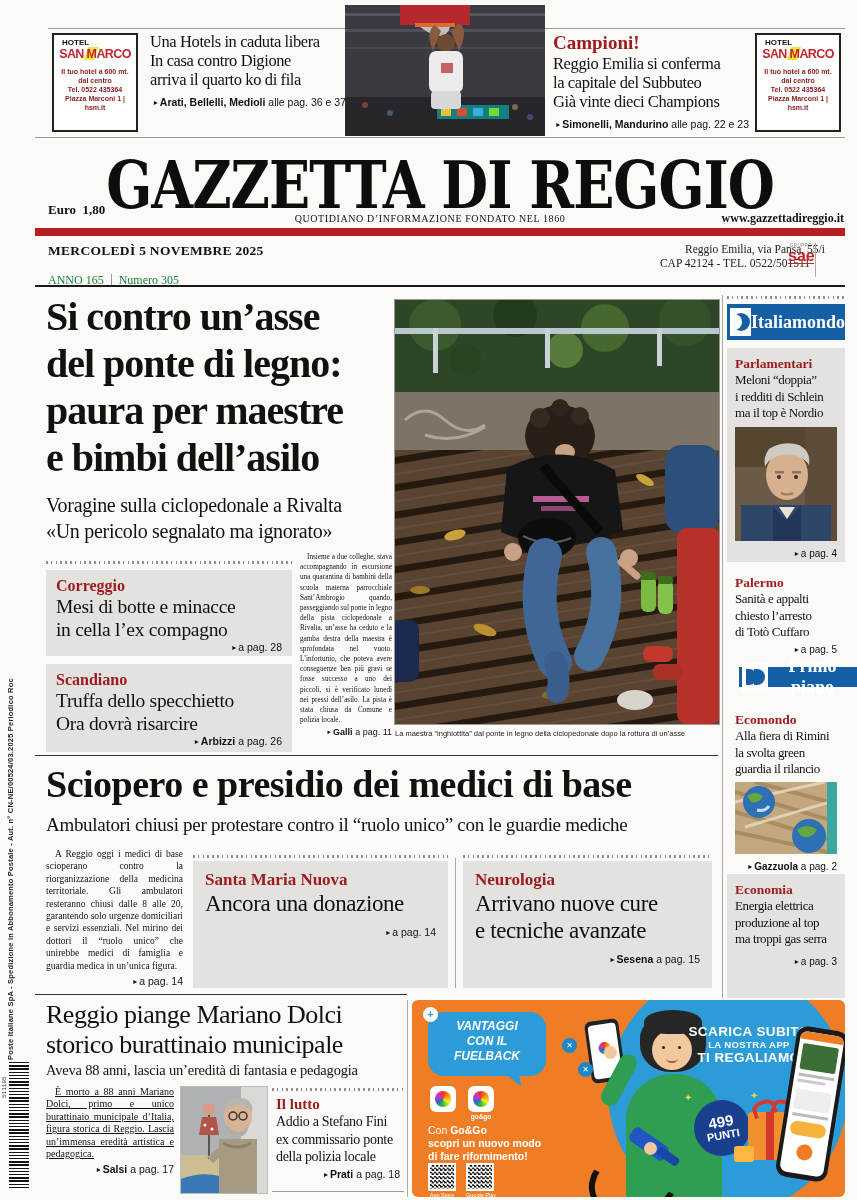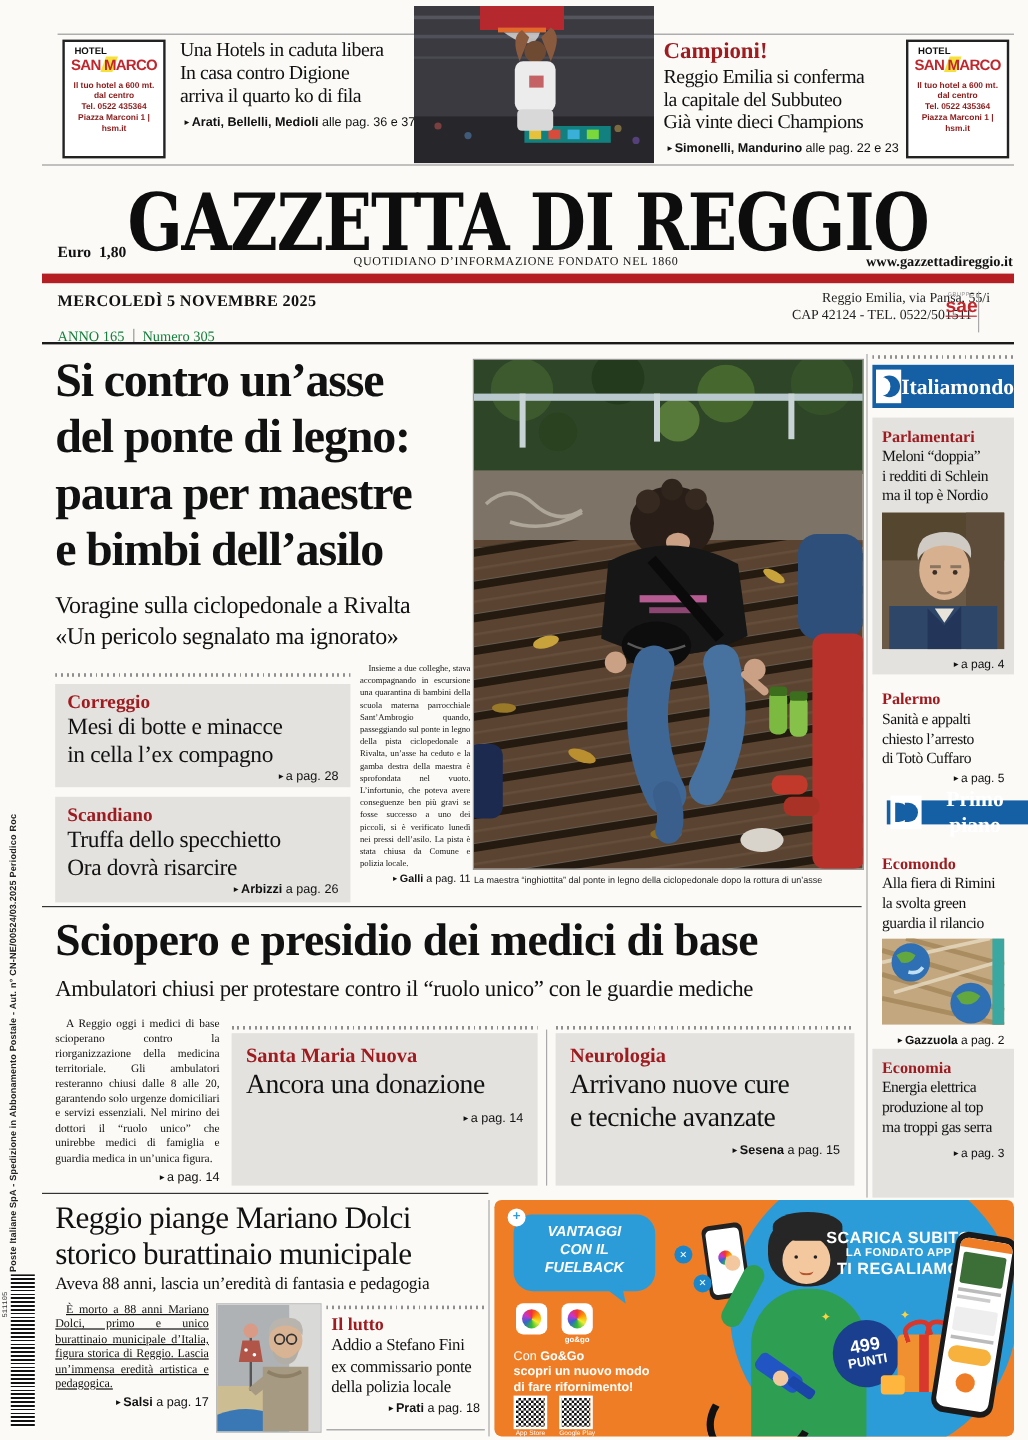--- a/index.html
+++ b/index.html
@@ -449,21 +449,21 @@
     <div class="abs" style="left:198px;top:52px;width:18px;height:56px;background:#2e9e52;border-radius:9px;transform:rotate(28deg);"></div>
     <div class="abs" style="left:192px;top:46px;width:13px;height:13px;background:#f3c89e;border-radius:50%;"></div>
 
     <div class="abs" style="left:176px;top:146px;width:80px;height:60px;border:6px solid #111;border-color:transparent transparent #111 #111;border-radius:50%;transform:rotate(-18deg);"></div>
     <div class="abs" style="left:216px;top:136px;width:42px;height:16px;background:#2255c4;border-radius:5px;transform:rotate(35deg);"></div>
     <div class="abs" style="left:244px;top:152px;width:24px;height:9px;background:#1a46a8;border-radius:3px;transform:rotate(35deg);"></div>
     <div class="abs" style="left:232px;top:142px;width:13px;height:13px;background:#f3c89e;border-radius:50%;"></div>
 
     <div class="abs sans" style="left:256px;top:24px;width:162px;text-align:center;color:#fff;">
       <div class="nw" style="font-size:13.5px;font-weight:900;letter-spacing:.4px;">SCARICA SUBITO</div>
-      <div class="nw" style="font-size:9.5px;font-weight:800;letter-spacing:.4px;">LA FONDATO APP</div>
+      <div class="nw" style="font-size:9.5px;font-weight:800;letter-spacing:.4px;">LA NOSTRA APP</div>
       <div class="nw" style="font-size:13.5px;font-weight:900;letter-spacing:.4px;">TI REGALIAMO</div>
     </div>
 
     <div class="abs" style="left:282px;top:100px;width:56px;height:56px;background:#1b3f8f;border-radius:50%;transform:rotate(-10deg);display:flex;flex-direction:column;align-items:center;justify-content:center;">
       <div class="sans white" style="font-size:15px;font-weight:900;line-height:14px;">499</div>
       <div class="sans white" style="font-size:11px;font-weight:900;">PUNTI</div>
     </div>
     <div class="abs" style="left:272px;top:92px;color:#ffd23f;font-size:10px;">✦</div>
     <div class="abs" style="left:338px;top:90px;color:#ffd23f;font-size:10px;">✦</div>
 

